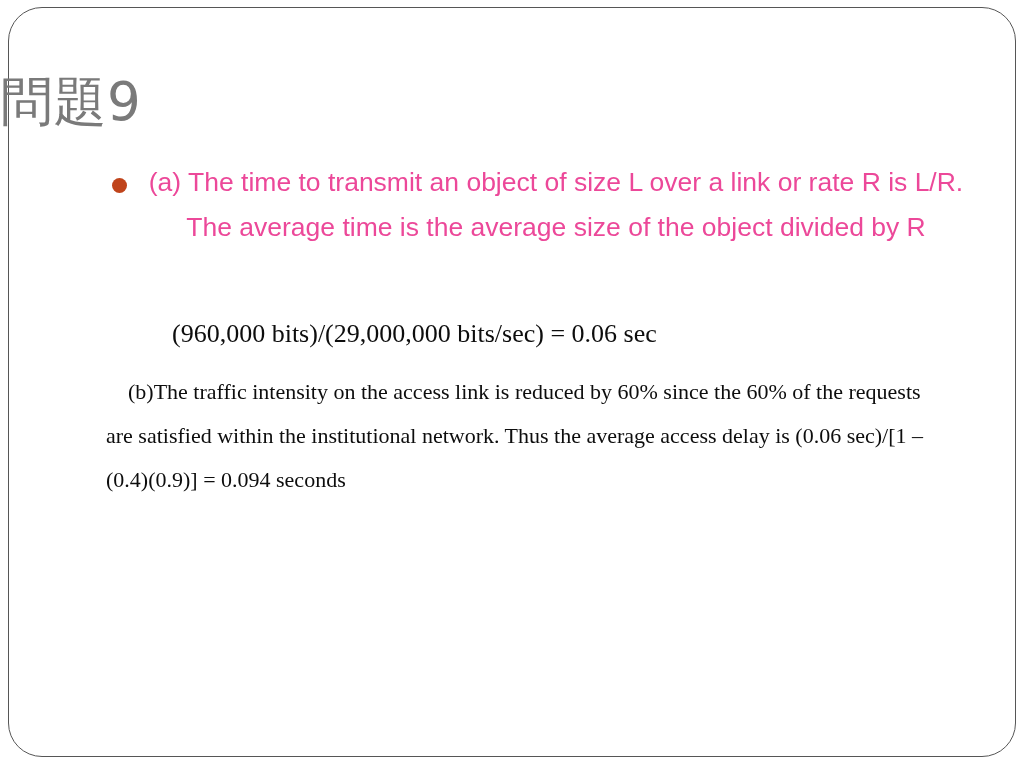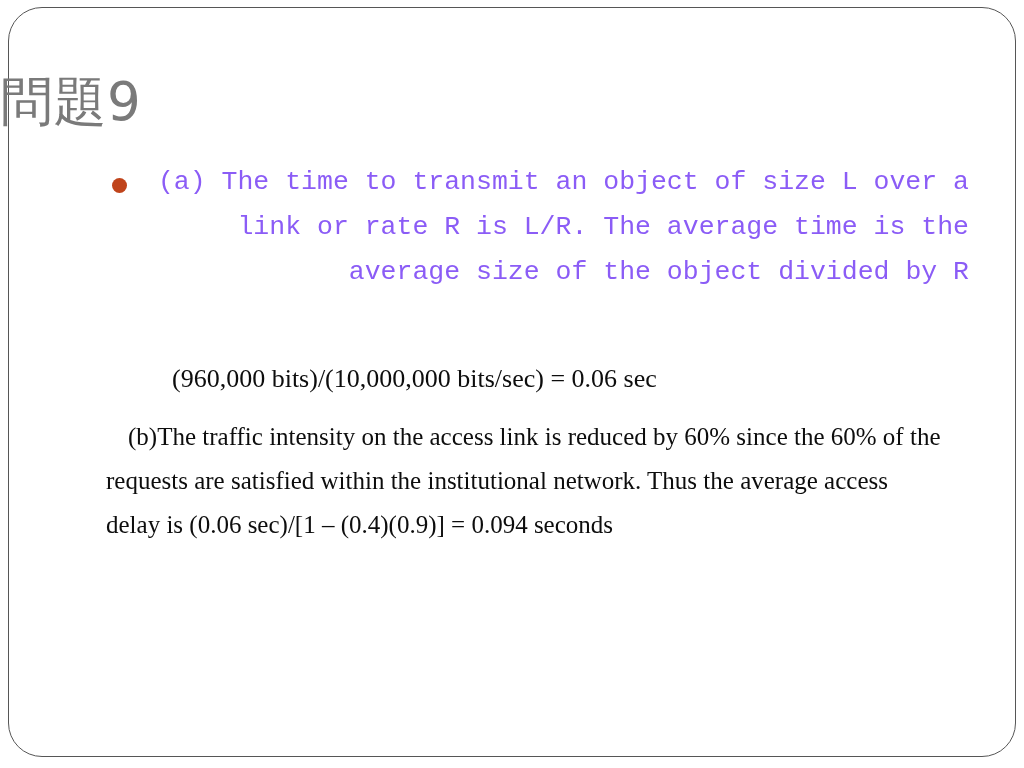--- a/index.html
+++ b/index.html
@@ -66,25 +66,25 @@
   .bullet-dot {
     position: absolute;
     left: 112px;
     top: 18px;
     width: 15px;
     height: 15px;
     border-radius: 50%;
     background: #c0441b;
   }
   .bullet-text {
-    font-family: Liberation Mono, monospace;
+    font-family: Liberation Sans, sans-serif;
     font-size: 26.5px;
     line-height: 45px;
-    color: #8b5cf6;
-    text-align: right;
+    color: #ec4899;
+    text-align: center;
   }
 
   
   .equation-line {
     margin-top: 62px;
     padding-left: 172px;
     padding-right: 40px;
     font-family: "Liberation Serif", "DejaVu Serif", serif;
     font-size: 26px;
     line-height: 44px;
@@ -92,21 +92,21 @@
     white-space: nowrap;
   }
 
   
   .para-b {
     margin-top: 14px;
     padding-left: 106px;
     padding-right: 80px;
     text-indent: 22px;
     font-family: "Liberation Serif", "DejaVu Serif", serif;
-    font-size: 25px;
+    font-size: 22px;
     line-height: 44px;
     color: #0d0d0d;
     text-align: left;
   }
 </style>
 </head>
 <body>
 
 <div id="slide">
 
@@ -114,19 +114,19 @@
 
   <div id="slide-title">問題9</div>
 
   <div id="body-area">
 
     <div class="bullet-row">
       <span class="bullet-dot"></span>
       <div class="bullet-text">(a) The time to transmit an object of size L over a link or rate R is L/R. The average time is the average size of the object divided by R</div>
     </div>
 
-    <div class="equation-line">(960,000 bits)/(10,000,000 bits/sec) = 0.06 sec</div>
+    <div class="equation-line">(960,000 bits)/(29,000,000 bits/sec) = 0.06 sec</div>
 
     <div class="para-b">(b)The traffic intensity on the access link is reduced by 60% since the 60% of the requests are satisfied within the institutional network. Thus the average access delay is (0.06 sec)/[1 – (0.4)(0.9)] = 0.094 seconds</div>
 
   </div>
 
 </div>
 
 </body></html>

